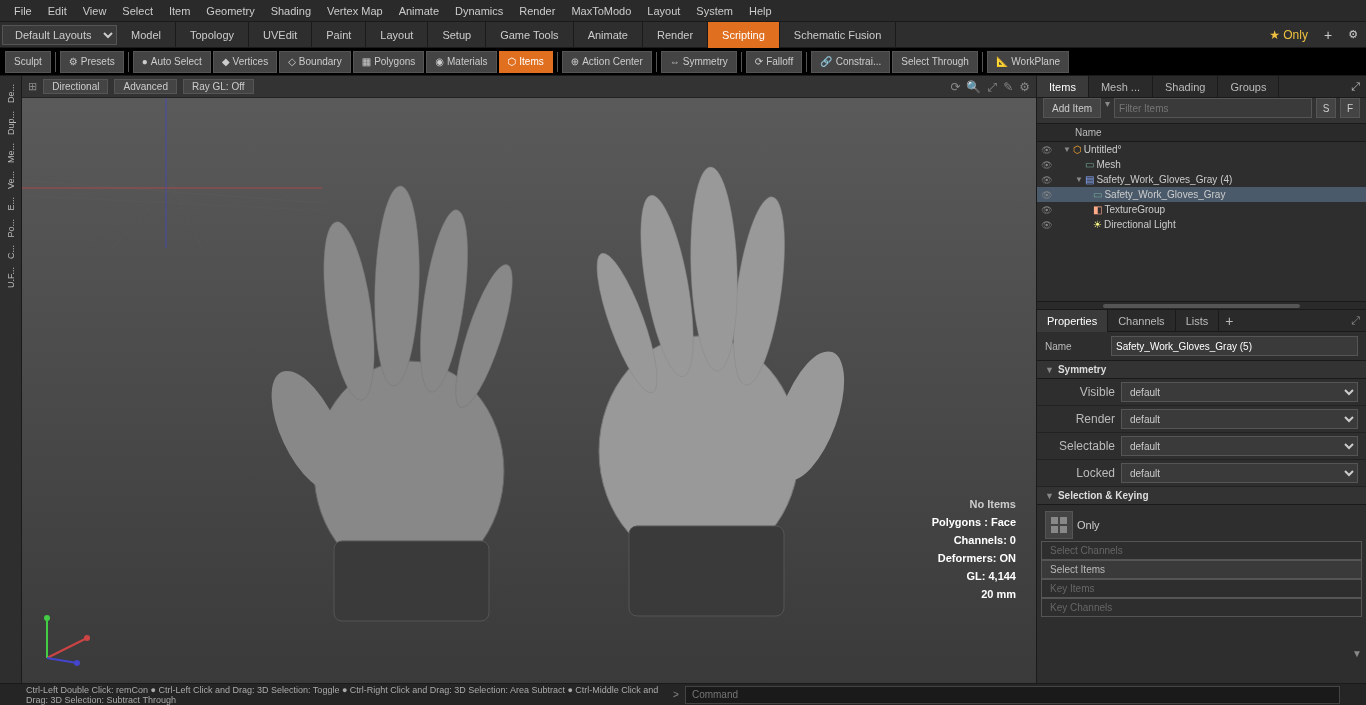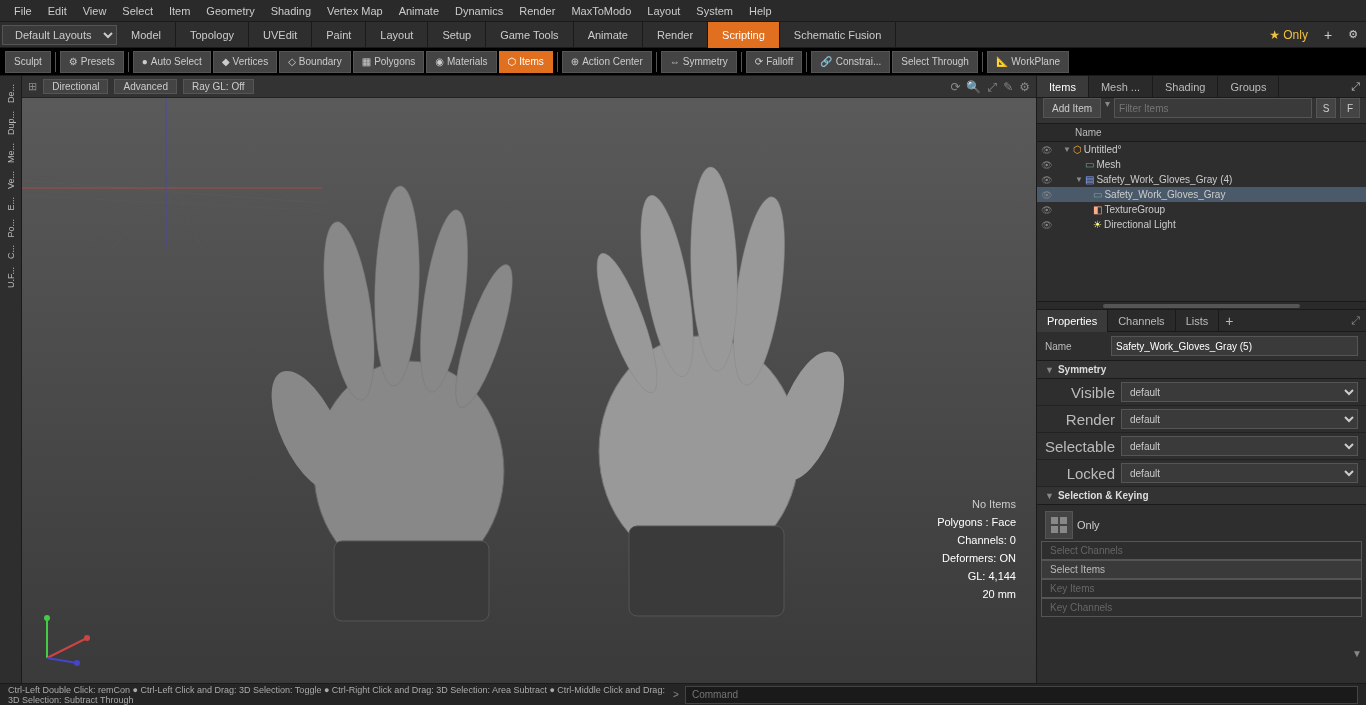--- a/index.html
+++ b/index.html
@@ -66,20 +66,21 @@
       padding: 0 6px; gap: 6px; border-bottom: 1px solid #222;
     }
     .vp-btn {
       background: #444; color: #ccc; border: 1px solid #555; padding: 1px 8px;
       font-size: 10px; cursor: pointer;
     }
     #viewport-canvas {
       width: 100%; height: calc(100% - 22px);
       background: linear-gradient(180deg, #5a5a5a 0%, #3a3a3a 100%);
       position: relative;
+      font-weight: bold;
     }
     
     #viewport-info {
       position: absolute; bottom: 80px; right: 20px; text-align: right;
       color: #fff; font-size: 11px; line-height: 18px;
     }
     #viewport-info .no-items { color: #ccc; }
     
     #axes {
       position: absolute; bottom: 15px; left: 15px;
@@ -166,21 +167,21 @@
       border-bottom: 1px solid #1a1a1a; cursor: pointer;
     }
     .section-arrow { color: #888; font-size: 9px; margin-right: 4px; }
     .section-title { color: #ddd; font-size: 10px; font-weight: bold; }
 
     
     .prop-row {
       display: flex; align-items: center; padding: 3px 8px; gap: 6px;
       border-bottom: 1px solid #222;
     }
-    .prop-label { color: #bbb; font-size: 15px; width: 70px; text-align: right; }
+    .prop-label { color: #bbb; font-size: 12px; width: 70px; text-align: right; }
     .prop-select {
       flex: 1; background: #3a3a3a; border: 1px solid #555; color: #ccc;
       font-size: 10px; padding: 1px 4px; height: 20px; cursor: pointer;
     }
 
     
     #sel-keying { padding: 4px; }
     .none-row { display: flex; align-items: center; gap: 4px; padding: 2px 4px; }
     .none-icon {
       width: 28px; height: 28px; background: #444; border: 1px solid #555;
@@ -188,21 +189,21 @@
     }
     .key-btn {
       display: block; width: 100%; background: #3a3a3a; border: 1px solid #555;
       color: #bbb; font-size: 10px; padding: 3px 8px; cursor: pointer; text-align: left;
     }
     .key-btn.disabled { color: #666; background: #2e2e2e; }
 
     
     #status-bar {
       display: flex; align-items: center; background: #252525; height: 22px;
-      border-top: 1px solid #1a1a1a; padding: 0 8px; gap: 6px;
+      border-top: 1px solid #1a1a1a; padding: 0 26px; gap: 6px;
     }
     .status-text { color: #aaa; font-size: 9px; flex: 1; }
     .command-input {
       flex: 1; background: #1a1a1a; border: 1px solid #444; color: #ccc;
       font-size: 10px; padding: 1px 6px; height: 18px;
     }
     .status-arrow { color: #888; font-size: 10px; }
 
     
     #hands-display {

